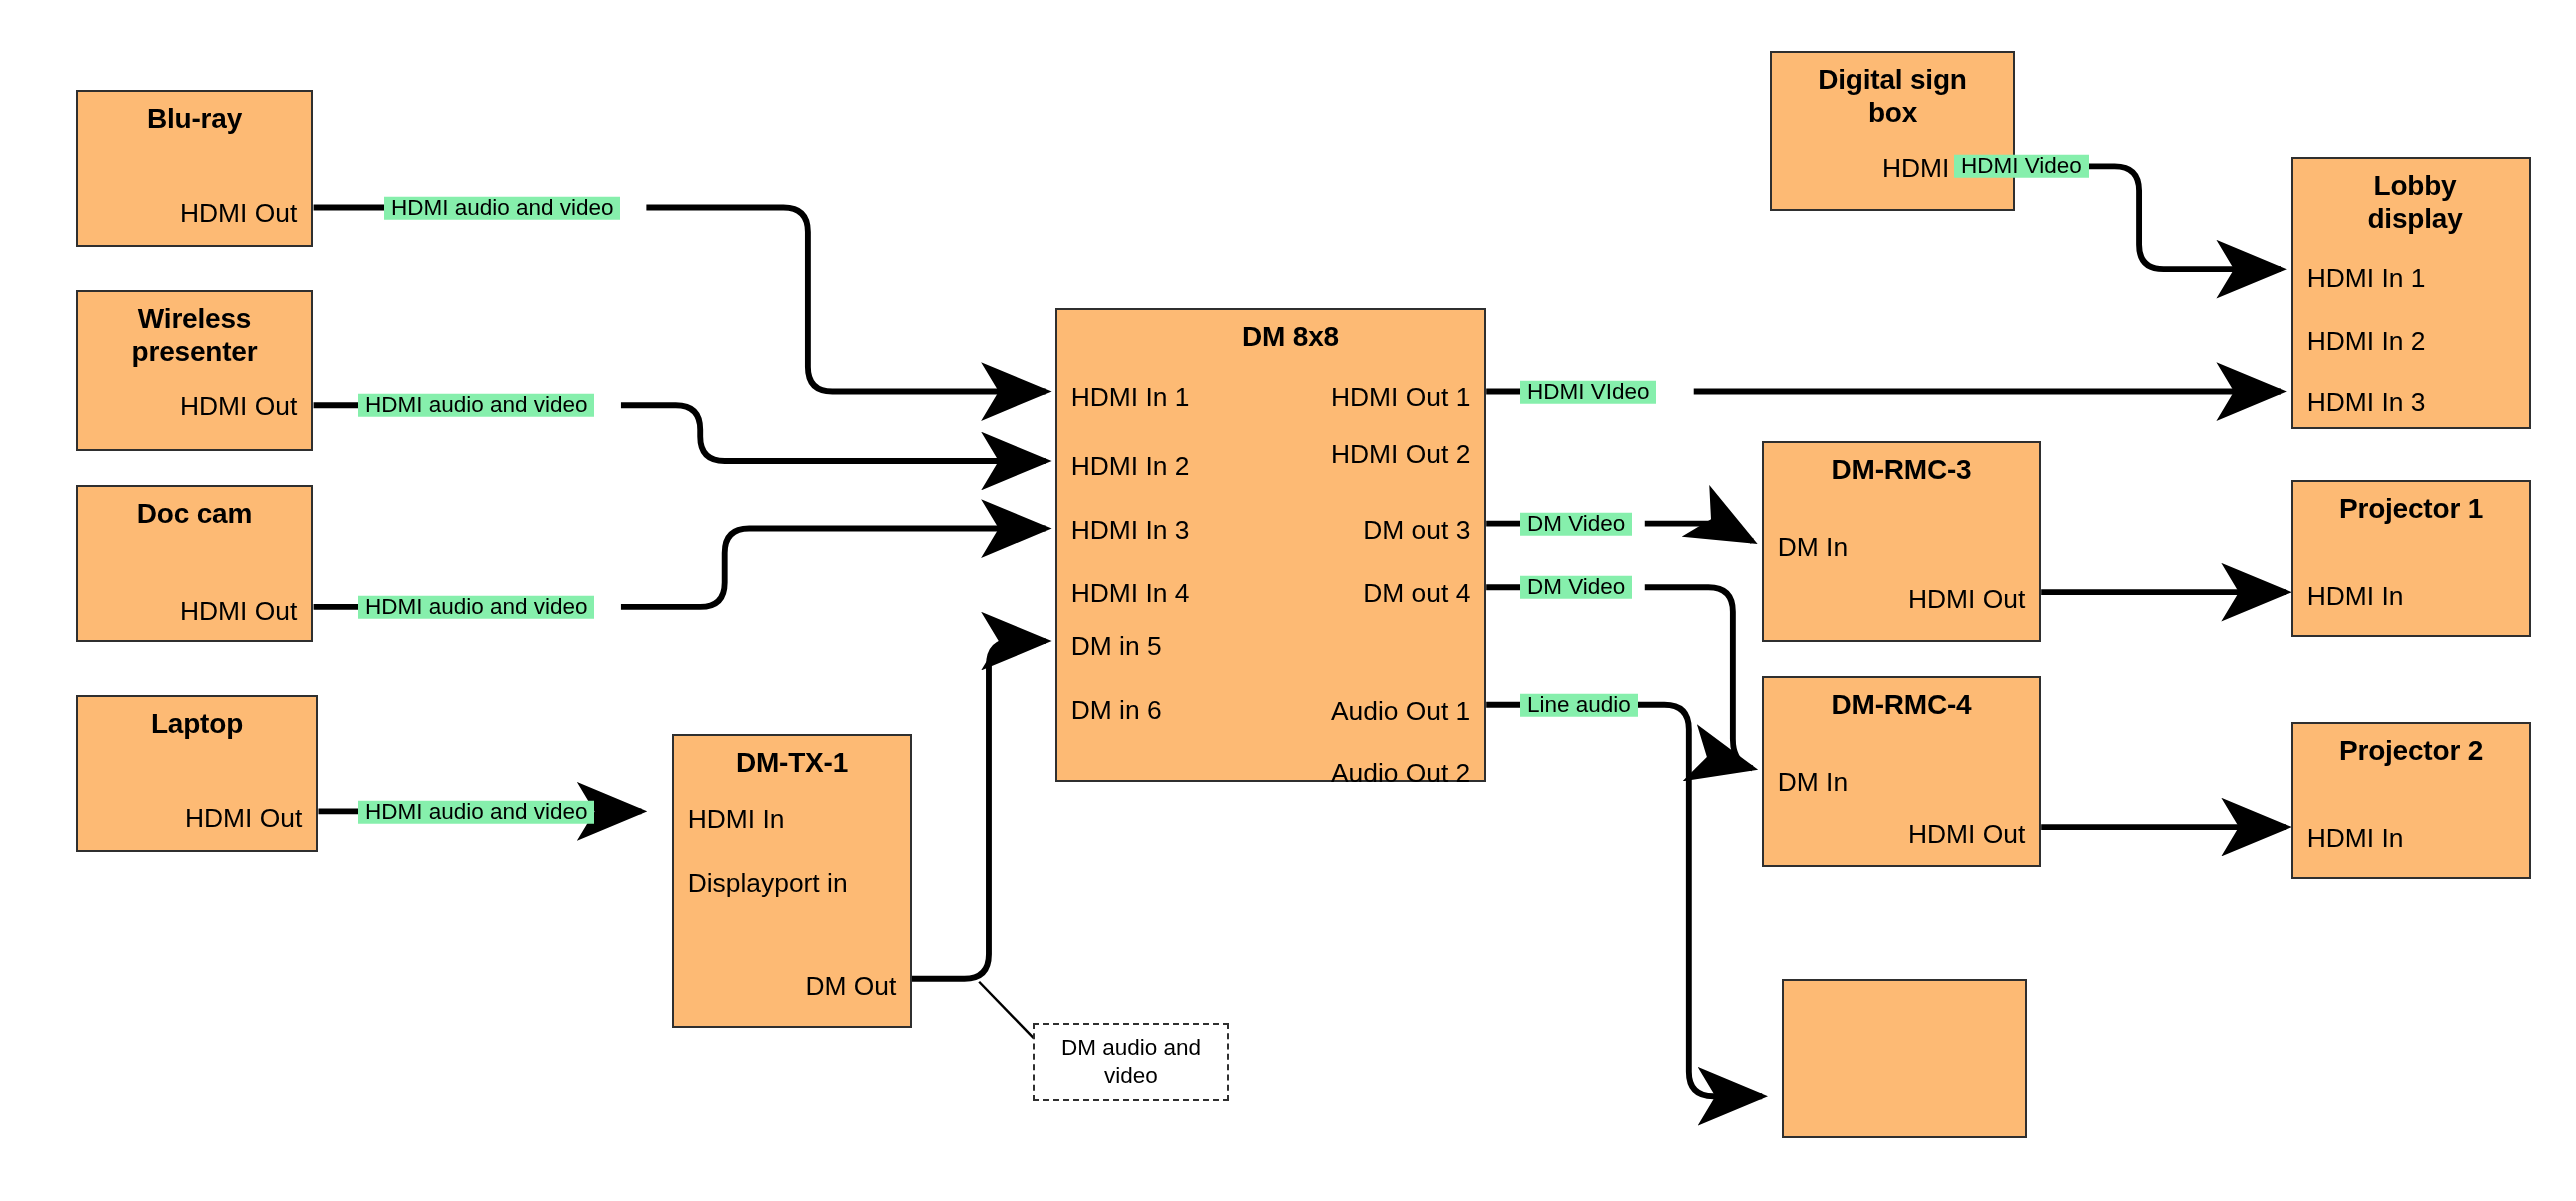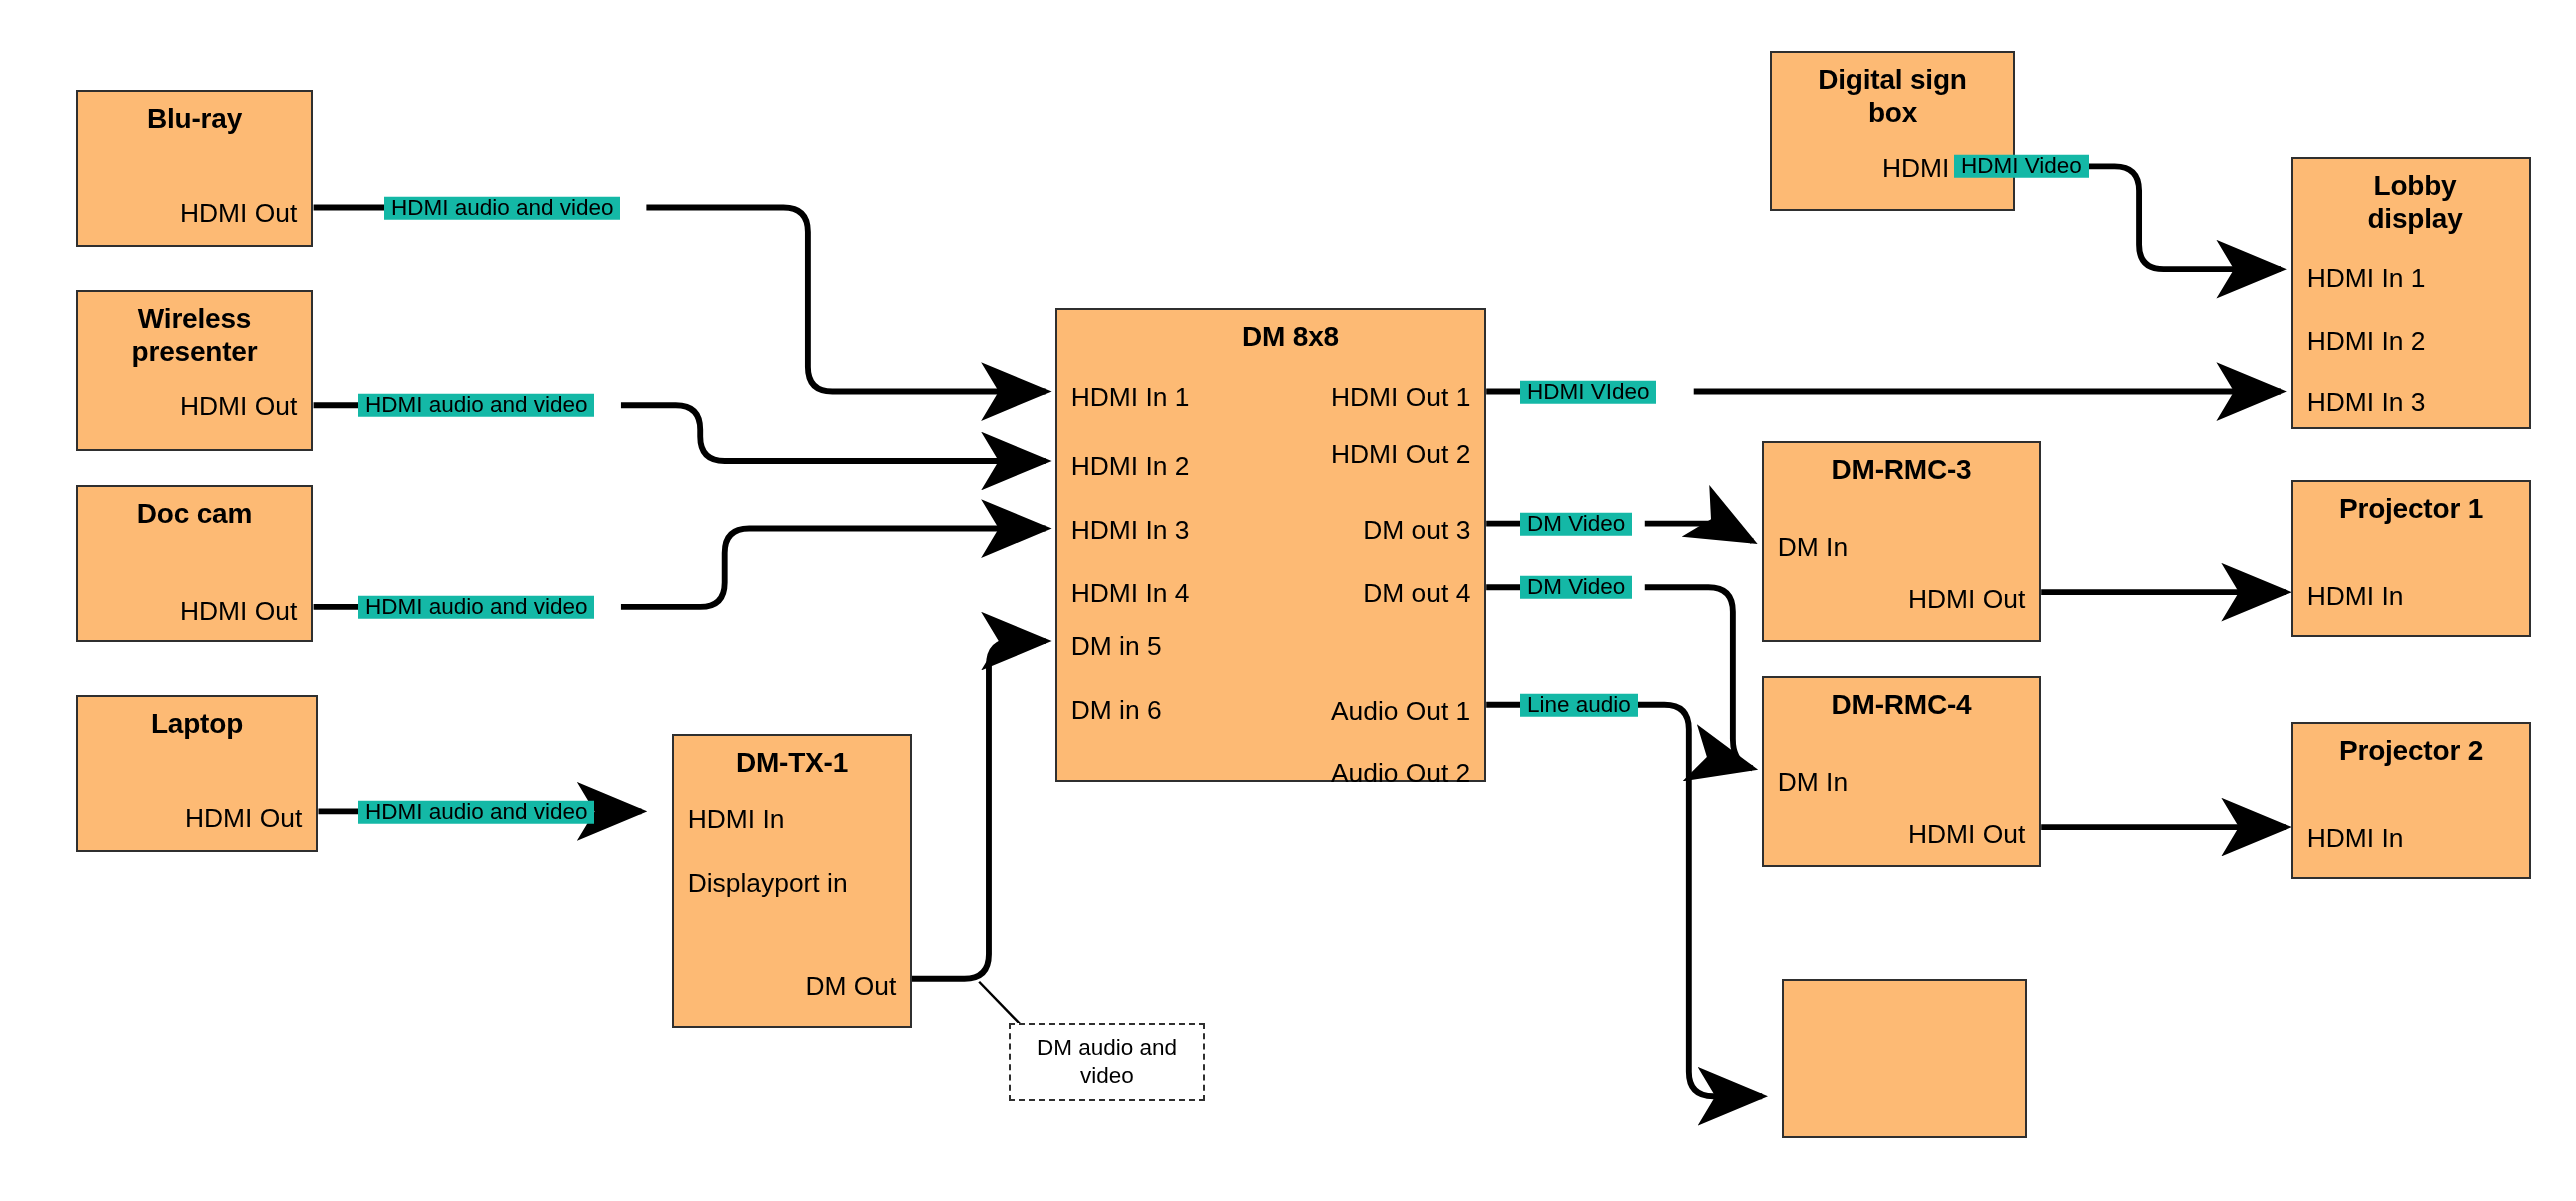--- a/index.html
+++ b/index.html
@@ -10,21 +10,21 @@
 
   .node{position:absolute;background:#fdba74;border:2.9px solid #2f2f2f;box-sizing:border-box;}
   .node .title{
      font-weight:bold;font-size:28px;color:#000;text-align:center;
      line-height:1.18;padding-top:9.8px;letter-spacing:-0.2px;
   }
   .port{position:absolute;font-size:26.4px;color:#000;white-space:nowrap;line-height:1;}
   .port.left{left:13.7px;}
   .port.rt{right:13.7px;text-align:right;}
 
-  .wlabel{position:absolute;font-size:22.5px;color:#000;white-space:nowrap;background:#14b8a6;
+  .wlabel{position:absolute;font-size:22.5px;color:#000;white-space:nowrap;background:#86efac;
           padding:0 6.9px;line-height:1;transform:translateY(-50%);}
   .callout{position:absolute;border:2px dashed #2f2f2f;background:#ffffff;box-sizing:border-box;
            font-size:22.5px;color:#000;text-align:center;display:flex;align-items:center;
            justify-content:center;line-height:1.25;}
 </style>
 </head>
 <body>
 
 <div id="stage">
 
@@ -152,16 +152,16 @@
   <div class="wlabel" style="left:384px;top:208px;">HDMI audio and video</div>
   <div class="wlabel" style="left:358px;top:405px;">HDMI audio and video</div>
   <div class="wlabel" style="left:358px;top:607px;">HDMI audio and video</div>
   <div class="wlabel" style="left:358px;top:812px;">HDMI audio and video</div>
   <div class="wlabel" style="left:1520px;top:392px;">HDMI VIdeo</div>
   <div class="wlabel" style="left:1520px;top:524px;">DM Video</div>
   <div class="wlabel" style="left:1520px;top:587px;">DM Video</div>
   <div class="wlabel" style="left:1520px;top:705px;">Line audio</div>
   <div class="wlabel" style="left:1954px;top:166px;">HDMI Video</div>
 
-  <div class="callout" style="left:1009px;top:1023px;width:196px;height:78px;">DM audio and video</div>
+  <div class="callout" style="left:1033px;top:1023px;width:196px;height:78px;">DM audio and video</div>
 
 </div>
 
 
 </body></html>

